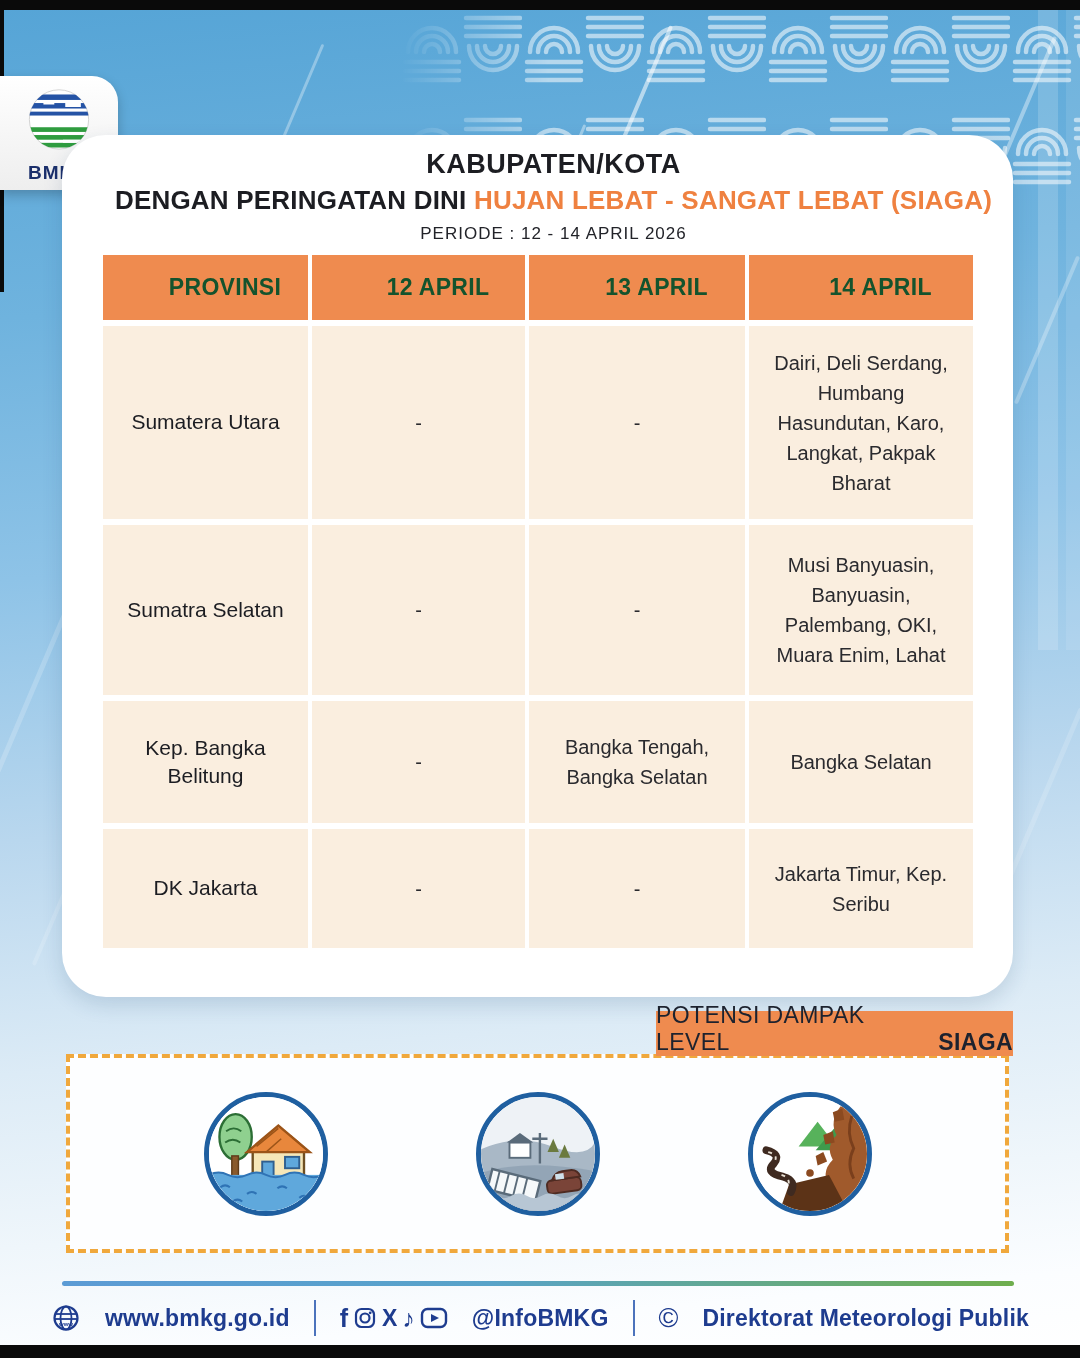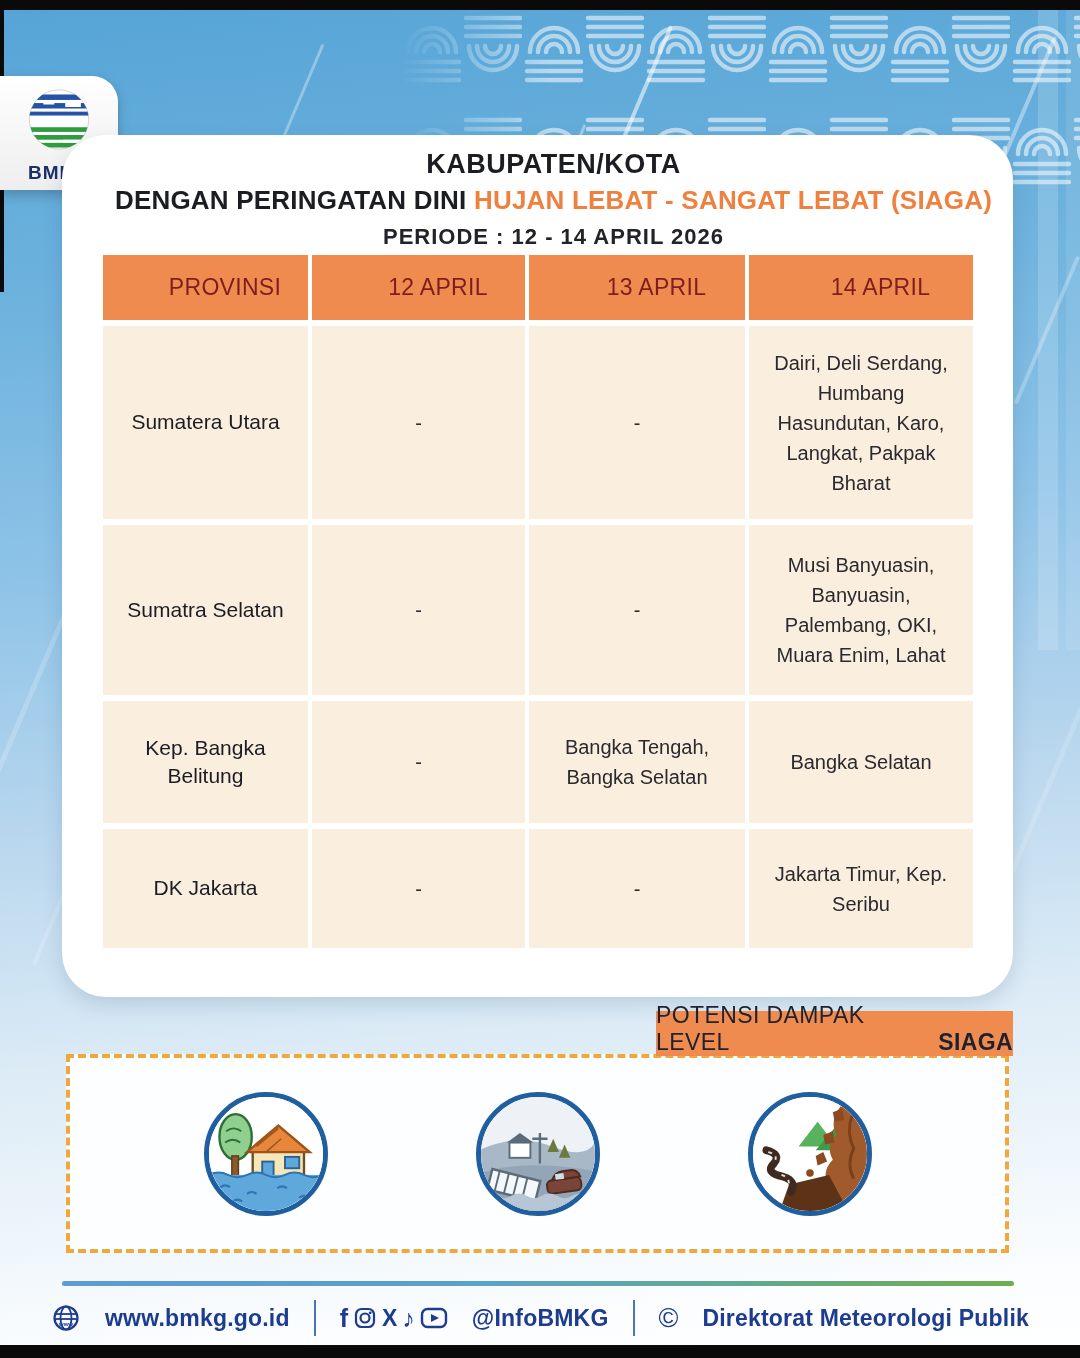--- a/index.html
+++ b/index.html
@@ -26,29 +26,29 @@
     border-radius:0 26px 26px 0;box-shadow:0 5px 12px rgba(0,0,0,.22);display:flex;flex-direction:column;align-items:center;justify-content:center;margin-top:40px;}
   #logo-text{font-weight:700;font-size:19px;letter-spacing:1px;color:#1b2f6b;margin-top:2px;}
 
   
   #card{position:absolute;left:62px;top:135px;width:951px;height:862px;background:#ffffff;border-radius:44px;
     box-shadow:0 8px 20px rgba(30,70,110,.15);}
   #title-block{position:absolute;left:16px;top:14px;width:100%;text-align:center;color:#1c1d22;}
   #title-line1{font-size:27px;font-weight:700;letter-spacing:.5px;}
   #title-line2{font-size:26px;font-weight:700;letter-spacing:.2px;margin-top:5px;}
   #title-line2 .orange{color:#ef8140;}
-  #periode{font-size:22px;font-weight:700;letter-spacing:1px;margin-top:8px;color:#222329;}
+  #periode{font-size:17px;font-weight:400;letter-spacing:1px;margin-top:8px;color:#222329;}
 
   
   #table{position:absolute;left:41px;top:120px;display:grid;
     grid-template-columns:205px 213px 216px 224px;
     grid-template-rows:65px 193px 170px 122px 119px;
     column-gap:4px;row-gap:6px;}
   .cell{display:flex;align-items:center;justify-content:center;text-align:center;}
-  .cell.head{background:#ef8b4f;font-size:23px;font-weight:400;color:#7f1d1d;letter-spacing:.3px;padding-left:39px;}
+  .cell.head{background:#ef8b4f;font-size:23px;font-weight:700;color:#14532d;letter-spacing:.3px;padding-left:39px;}
   .cell.body{background:#faeedf;font-size:20px;color:#2a2a2e;line-height:1.5;padding:10px 13px;box-sizing:border-box;}
   .cell.prov{font-weight:400;font-size:21px;color:#1c1d22;line-height:1.35;}
 
   
   #impact-banner{position:absolute;left:656px;top:1011px;width:357px;height:45px;background:#ef8b4f;z-index:5;
     display:flex;align-items:flex-end;justify-content:center;font-size:23px;color:#1d222e;letter-spacing:.4px;}
   #impact-banner .bold{font-weight:700;margin-left:7px;}
   #impact-box{position:absolute;left:66px;top:1054px;width:943px;height:199px;background:#fdfeff;
     border:4px dashed #f0a83c;box-sizing:border-box;display:flex;align-items:center;justify-content:center;gap:148px;}
   .impact-circle{width:124px;height:124px;border-radius:50%;border:5px solid #1f5fa0;background:#fff;overflow:hidden;

